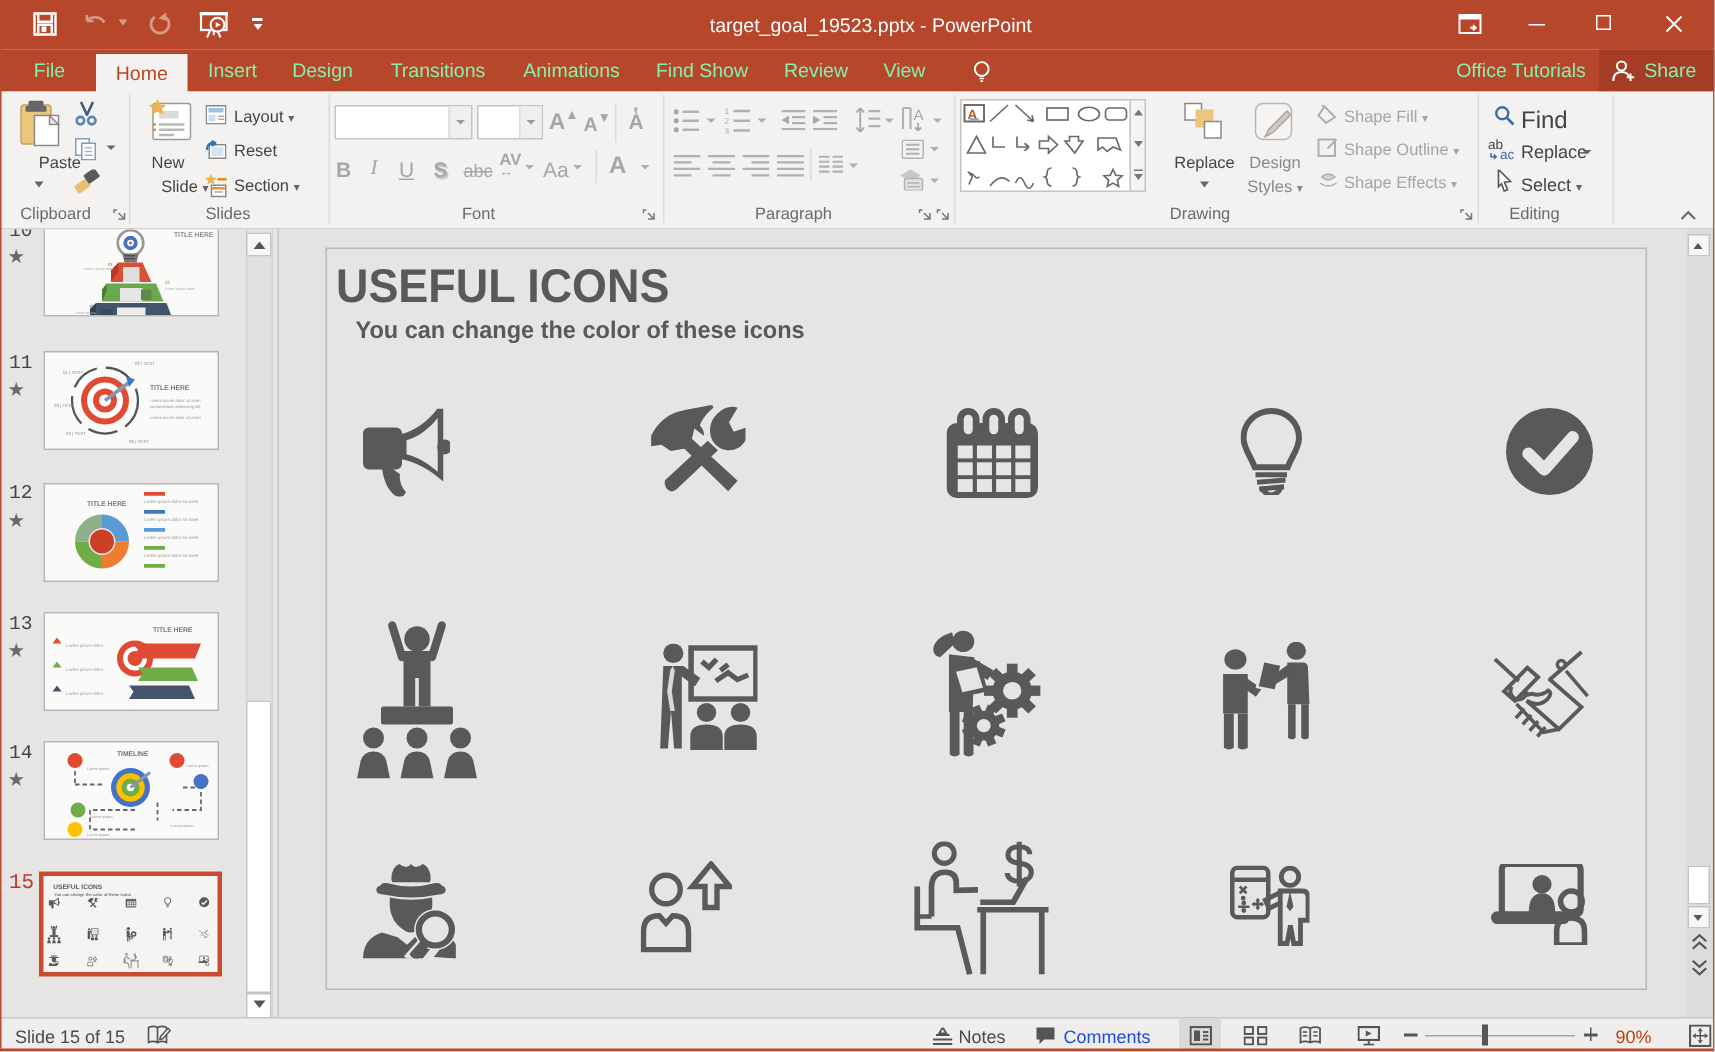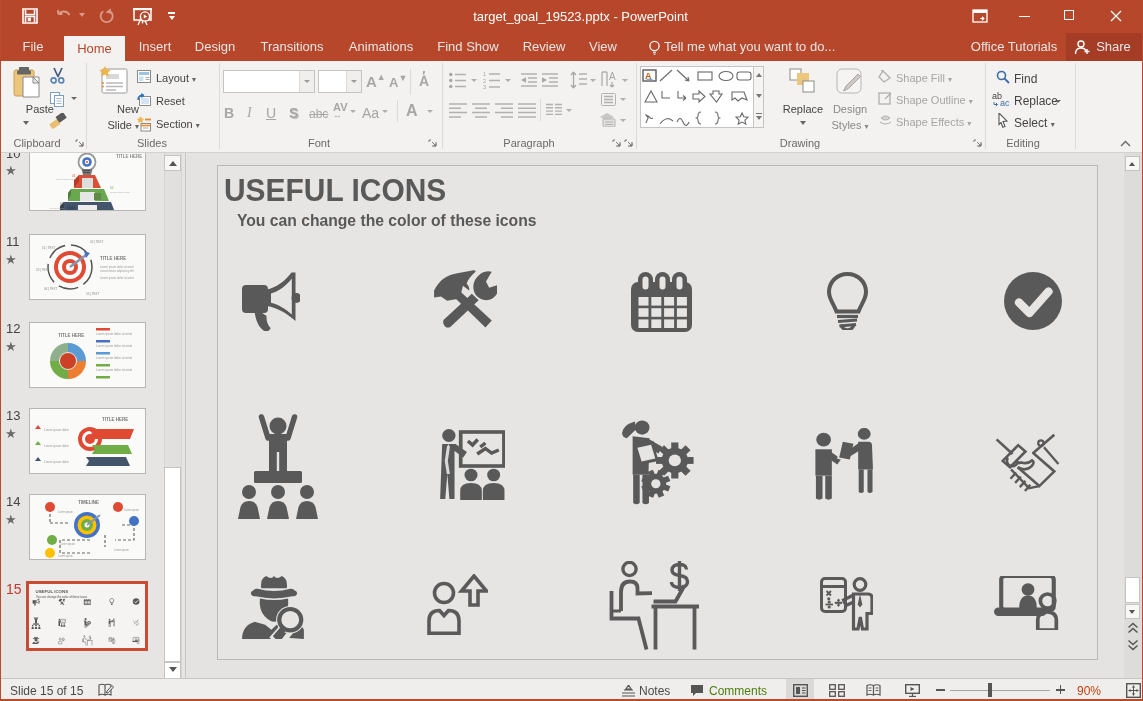--- a/index.html
+++ b/index.html
@@ -5,31 +5,31 @@
 * { margin:0; padding:0; box-sizing:border-box; }
 html,body { width:1143px; height:701px; overflow:hidden; }
 body { font-family:"Liberation Sans", sans-serif; position:relative; background:#e6e4e3; }
 .abs { position:absolute; }
 
 
 #titlebar { position:absolute; left:0; top:0; width:1143px; height:33px; background:#b7472a; }
 #title { position:absolute; top:9px; left:9px; width:1143px; text-align:center; color:#fff; font-size:13px; }
 
 #tabrow { position:absolute; left:0; top:33px; width:1143px; height:28px; background:#b7472a; }
-.tab { position:absolute; top:0; height:28px; line-height:28px; color:#e5e5e5; font-size:13px; text-align:center; }
+.tab { position:absolute; top:0; height:28px; line-height:28px; color:#86efac; font-size:13px; text-align:center; }
 #tab-home { background:#f3f2f1; color:#b7472a; top:3px; height:25px; line-height:25px; }
 
 #ribbon { position:absolute; left:0; top:61px; width:1143px; height:92px; background:#f3f2f1; border-bottom:1px solid #d4d1cf; }
 .gsep { position:absolute; top:2px; height:86px; width:1px; background:#dcdad8; }
 .glabel { position:absolute; top:76px; font-size:11px; color:#6a6a6a; text-align:center; }
 .rtext { font-size:11px; color:#444; }
 .dim { color:#a7a5a3; }
 
 #thumbpanel { position:absolute; left:1px; top:153px; width:185px; height:525px; background:#e7e5e4; border-right:1px solid #c8c6c4; overflow:hidden; }
-.slnum { position:absolute; font-size:13px; color:#444; }
+.slnum { position:absolute; font-size:13px; color:#444;font-family:Liberation Mono, monospace; }
 .star { position:absolute; font-size:13px; color:#6a6a6a; }
 .thumb { position:absolute; left:28px; width:117px; height:66px; background:#fafaf9; border:1px solid #b8b6b4; }
 
 #workspace { position:absolute; left:187px; top:153px; width:956px; height:525px; background:#e4e3e2; }
 #slide { position:absolute; left:217px; top:165px; width:881px; height:495px; background:#e6e5e4; border:1px solid #bab8b6; }
 
 #statusbar { position:absolute; left:0; top:678px; width:1143px; height:21px; background:#f0eeed; border-top:1px solid #c8c6c4; font-size:12px; color:#444; }
 
 #bl { position:absolute; left:0; top:0; width:1px; height:699px; background:#b94a2d; }
 #br { position:absolute; right:0; top:0; width:1px; height:699px; background:#b94a2d; }
@@ -79,21 +79,20 @@
   <div class="tab" style="left:188px;width:54px">Design</div>
   <div class="tab" style="left:252px;width:80px">Transitions</div>
   <div class="tab" style="left:341px;width:80px">Animations</div>
   <div class="tab" style="left:429px;width:78px">Find Show</div>
   <div class="tab" style="left:516px;width:56px">Review</div>
   <div class="tab" style="left:581px;width:44px">View</div>
   <svg class="abs" style="left:648px;top:7px" width="13" height="16" viewBox="0 0 13 16">
     <circle cx="6.5" cy="6" r="4.6" fill="none" stroke="#fff" stroke-width="1.3"></circle>
     <path d="M4.7 10.5 h3.6 M5 12.3 h3 M5.6 14.1 h1.8" stroke="#fff" stroke-width="1.1"></path>
   </svg>
-  <div class="tab" style="left:664px;width:200px;text-align:left">Tell me what you want to do...</div>
   <div class="tab" style="left:967px;width:94px">Office Tutorials</div>
   <div class="tab" style="left:1066px;width:77px;background:#a53d26">
     <svg class="abs" style="left:8px;top:7px" width="17" height="15" viewBox="0 0 17 15">
       <circle cx="7" cy="4" r="3" fill="none" stroke="#fff" stroke-width="1.4"></circle>
       <path d="M1.5 14 C1.5 9.5 4 8 7 8 C9.5 8 11.5 9 12.2 11.5" fill="none" stroke="#fff" stroke-width="1.4"></path>
       <path d="M13 9 v5 M10.5 11.5 h5" stroke="#fff" stroke-width="1.3"></path>
     </svg>
     <span style="margin-left:18px">Share</span>
   </div>
 </div>
@@ -135,21 +134,21 @@
     <path d="M1 3 v-2 h2 M8 3 v4 h-4 M8 7 l-4 -4 M5.5 7 L8 7 L8 4.5" fill="none" stroke="#777" stroke-width="1"></path>
   </svg>
 
   <svg class="abs" style="left:98px;top:5px" width="30" height="28" viewBox="0 0 30 28">
     <rect x="4" y="3" width="25" height="24" rx="1.5" fill="#fff" stroke="#9a9a9a"></rect>
     <rect x="8" y="8" width="13" height="5" fill="#d9d9d9"></rect>
     <path d="M8 17 h17 M8 20.5 h17 M8 24 h10" stroke="#b9b9b9" stroke-width="1.6"></path>
     <path d="M7 0 l1.8 3.6 L12.8 4 L10 6.6 L10.8 10.4 L7 8.5 L3.2 10.4 L4 6.6 L1.2 4 L5.2 3.6 Z" fill="#edb54b"></path>
     <path d="M4 20.5 l2 0 M4 17 l2 0" stroke="#e98b2d" stroke-width="1.6"></path>
   </svg>
-  <div class="rtext abs" style="left:85px;top:42px;width:54px;text-align:right">New</div>
+  <div class="rtext abs" style="left:85px;top:42px;width:54px;text-align:center">New</div>
   <div class="rtext abs" style="left:85px;top:58px;width:54px;text-align:right">Slide <span style="font-size:8px;color:#666">▾</span></div>
   <svg class="abs" style="left:137px;top:9px" width="14" height="13" viewBox="0 0 14 13">
     <rect x="0.5" y="0.5" width="13" height="12" fill="#fff" stroke="#8a8a8a"></rect>
     <rect x="2" y="2" width="10" height="3" fill="#9ec3e5"></rect>
     <rect x="2" y="6.5" width="4.5" height="4.5" fill="#c9dff2"></rect>
     <path d="M8.5 7.5 h4 M8.5 9.5 h4" stroke="#a9a9a9"></path>
   </svg>
   <div class="rtext abs" style="left:156px;top:11px">Layout <span style="font-size:8px;color:#666">▾</span></div>
   <svg class="abs" style="left:137px;top:32px" width="14" height="13" viewBox="0 0 14 13">
     <rect x="2.5" y="3.5" width="11" height="9" fill="#fff" stroke="#8a8a8a"></rect>
@@ -332,21 +331,21 @@
   </svg>
   <div class="rtext abs dim" style="left:896px;top:55px">Shape Effects <span style="font-size:8px">▾</span></div>
   <svg class="abs" style="left:973px;top:78px" width="10" height="10" viewBox="0 0 10 10">
     <path d="M1 3 v-2 h2 M8 3 v4 h-4 M8 7 l-4 -4 M5.5 7 L8 7 L8 4.5" fill="none" stroke="#777" stroke-width="1"></path>
   </svg>
 
   <svg class="abs" style="left:996px;top:9px" width="14" height="14" viewBox="0 0 14 14">
     <circle cx="5.5" cy="5.5" r="4" fill="none" stroke="#3e6ca8" stroke-width="1.6"></circle>
     <path d="M8.5 8.5 L13 13" stroke="#3e6ca8" stroke-width="1.8"></path>
   </svg>
-  <div class="rtext abs" style="left:1014px;top:11px;font-size:12px">Find</div>
+  <div class="rtext abs" style="left:1014px;top:11px;font-size:16px">Find</div>
   <svg class="abs" style="left:992px;top:30px" width="19" height="16" viewBox="0 0 19 16">
     <text x="0" y="8" font-size="9" fill="#444" font-family="Liberation Sans">ab</text>
     <text x="8" y="15" font-size="9" fill="#3e6ca8" font-family="Liberation Sans">ac</text>
     <path d="M2 11 l0 2.5 3 0 M4 12 l1.5 1.5 -1.5 1.5" fill="none" stroke="#3e6ca8" stroke-width="1"></path>
   </svg>
   <div class="rtext abs" style="left:1014px;top:33px;font-size:12px">Replace</div>
   <div class="abs" style="left:1055px;top:39px;width:0;height:0;border-left:3px solid transparent;border-right:3px solid transparent;border-top:3.5px solid #666"></div>
   <svg class="abs" style="left:997px;top:52px" width="12" height="15" viewBox="0 0 12 15">
     <path d="M2 0 L10 8 L6 8.5 L8 13.5 L5.8 14.3 L4 9.5 L2 11.5 Z" fill="#fff" stroke="#555" stroke-width="1.1"></path>
   </svg>
@@ -869,21 +868,21 @@
     <path d="M7 2 Q10 0.5 13 2 L13 12 Q10 10.5 7 12" fill="none" stroke="#555" stroke-width="1.1"></path>
     <path d="M9 8 L14 2.5 L15.5 4 L10.5 9.5 L8.5 10 Z" fill="#f0eeed" stroke="#555" stroke-width="1"></path>
   </svg>
   <svg class="abs" style="left:622px;top:6px" width="13" height="12" viewBox="0 0 13 12">
     <path d="M0 11 h13 M0 8 h13 M2 5 h9 M6.5 0 L4 4 h5 Z" fill="none" stroke="#555" stroke-width="1.2"></path>
   </svg>
   <div class="abs" style="left:639px;top:5px;color:#4a4a4a">Notes</div>
   <svg class="abs" style="left:690px;top:5px" width="14" height="13" viewBox="0 0 14 13">
     <path d="M1 1 h12 v8 h-7 l-3 3 v-3 h-2 Z" fill="#555"></path>
   </svg>
-  <div class="abs" style="left:709px;top:5px;color:#4d7c0f">Comments</div>
+  <div class="abs" style="left:709px;top:5px;color:#1d4ed8">Comments</div>
   <div class="abs" style="left:786px;top:0px;width:28px;height:23px;background:#dbd9d7"></div>
   <svg class="abs" style="left:793px;top:5px" width="15" height="13" viewBox="0 0 15 13">
     <rect x="0.7" y="0.7" width="13.6" height="11.6" fill="none" stroke="#555" stroke-width="1.4"></rect>
     <rect x="3" y="3" width="4" height="7" fill="#555"></rect>
     <path d="M9 4 h3.5 M9 6.5 h3.5 M9 9 h3.5" stroke="#555" stroke-width="1.2"></path>
   </svg>
   <svg class="abs" style="left:829px;top:5px" width="16" height="13" viewBox="0 0 16 13">
     <g fill="none" stroke="#555" stroke-width="1.3">
       <rect x="0.7" y="0.7" width="5.6" height="4.6"></rect>
       <rect x="9.7" y="0.7" width="5.6" height="4.6"></rect>

